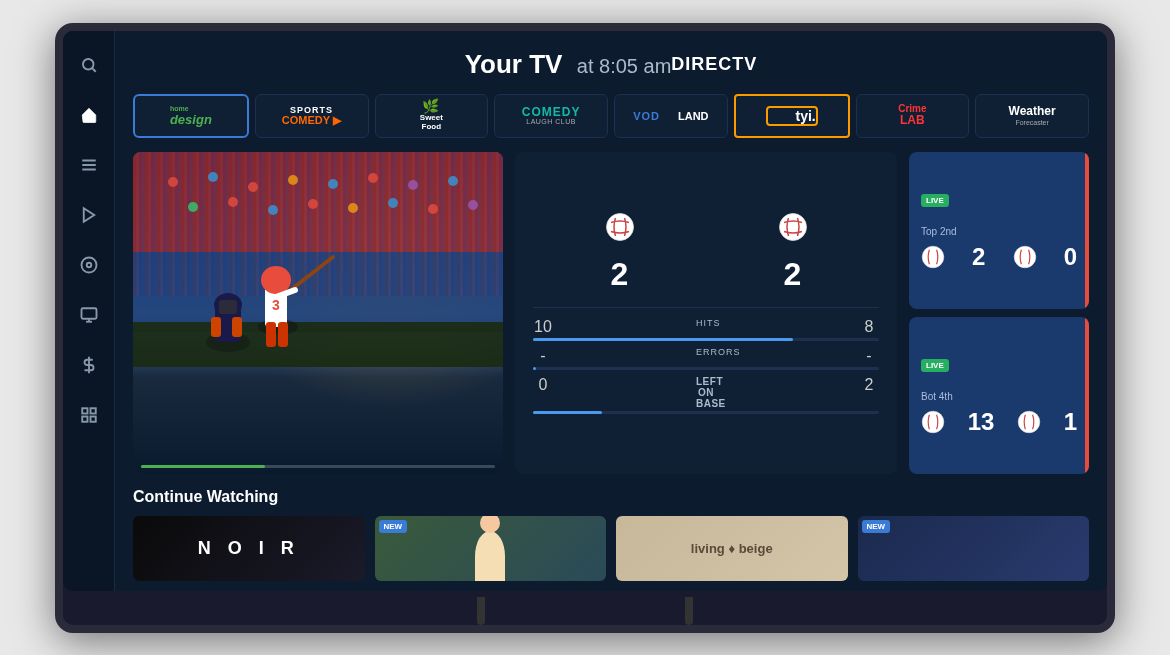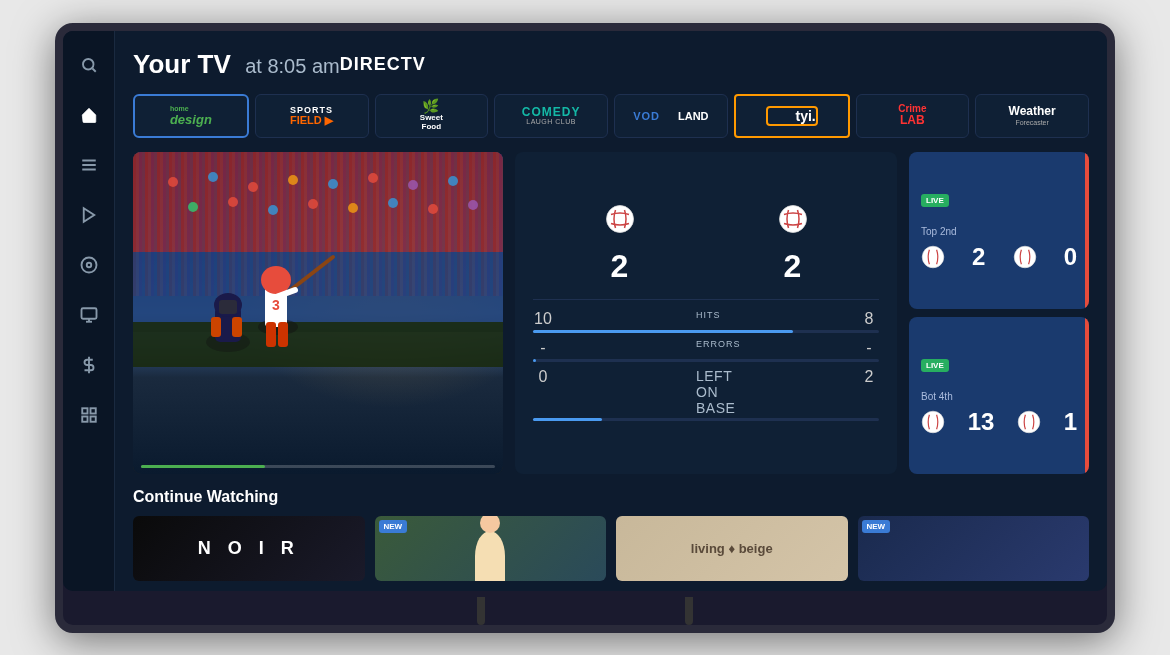--- a/index.html
+++ b/index.html
@@ -83,21 +83,21 @@
       flex: 1;
       display: flex;
       flex-direction: column;
       overflow: hidden;
       padding: 18px 18px 0 18px;
     }
 
     
     .header {
       display: flex;
-      justify-content: flex-start;
+      justify-content: center;
       align-items: center;
       margin-bottom: 14px;
     }
 
     .page-title {
       color: #fff;
       font-size: 26px;
       font-weight: 700;
     }
 
@@ -529,21 +529,21 @@
           <div class="ch-home-design">
             <div>
               <div style="color:#4CAF50;font-size:7px;font-weight:700;">home</div>
               <div style="color:#4CAF50;font-size:13px;font-weight:700;font-style:italic;">design</div>
             </div>
           </div>
         </div>
         <div class="channel-card">
           <div class="ch-sports">
             <div class="sports-top" style="color:#fff;font-size:9px;font-weight:900;letter-spacing:1px;">SPORTS</div>
-            <div class="sports-field" style="color:#ff6600;font-size:11px;font-weight:900;">FIELD ▶</div>
+            <div class="sports-field" style="color:#ff6600;font-size:11px;font-weight:900;">COMEDY ▶</div>
           </div>
         </div>
         <div class="channel-card">
           <div class="ch-sweet-food">
             <div style="font-size:14px;">🌿</div>
             <div style="color:#fff;font-size:8px;font-weight:700;">Sweet</div>
             <div style="color:#fff;font-size:8px;font-weight:700;">Food</div>
           </div>
         </div>
         <div class="channel-card">
@@ -674,21 +674,21 @@
               <span class="stat-val">-</span>
               <span class="stat-val" style="color:#aabbcc;font-size:9px;letter-spacing:1px;">ERRORS</span>
               <span class="stat-val">-</span>
             </div>
             <div class="stat-bar-track">
               <div class="stat-bar-fill" style="width:1%;"></div>
             </div>
 
             <div class="stat-values" style="margin-top:6px;">
               <span class="stat-val">0</span>
-              <span class="stat-val" style="color:#aabbcc;font-size:14px;letter-spacing:0.5px;">LEFT ON BASE</span>
+              <span class="stat-val" style="color:#aabbcc;font-size:10px;letter-spacing:0.5px;font-weight:bold;">LEFT ON BASE</span>
               <span class="stat-val">2</span>
             </div>
             <div class="stat-bar-track">
               <div class="stat-bar-fill" style="width:20%;"></div>
             </div>
           </div>
         </div>
 
         <div class="live-games-panel">
 

